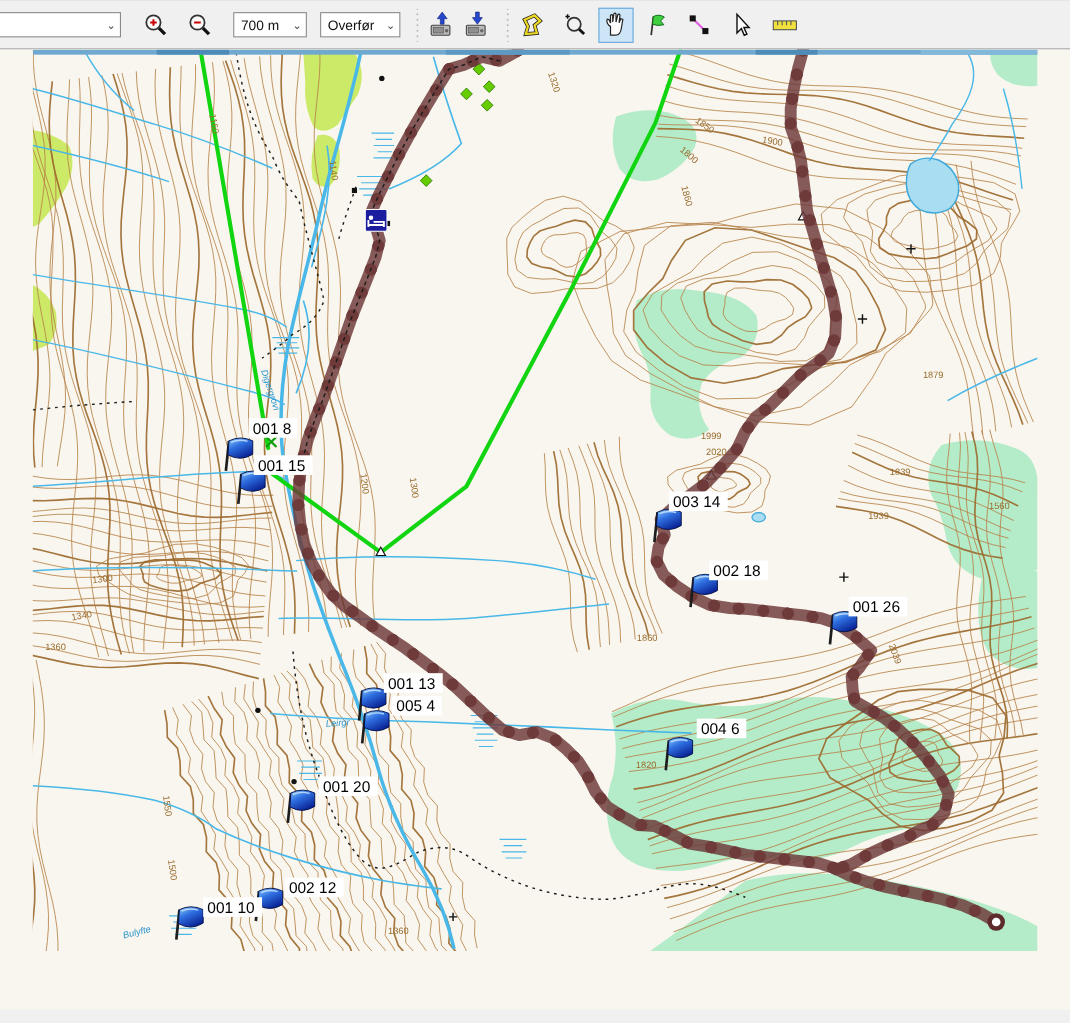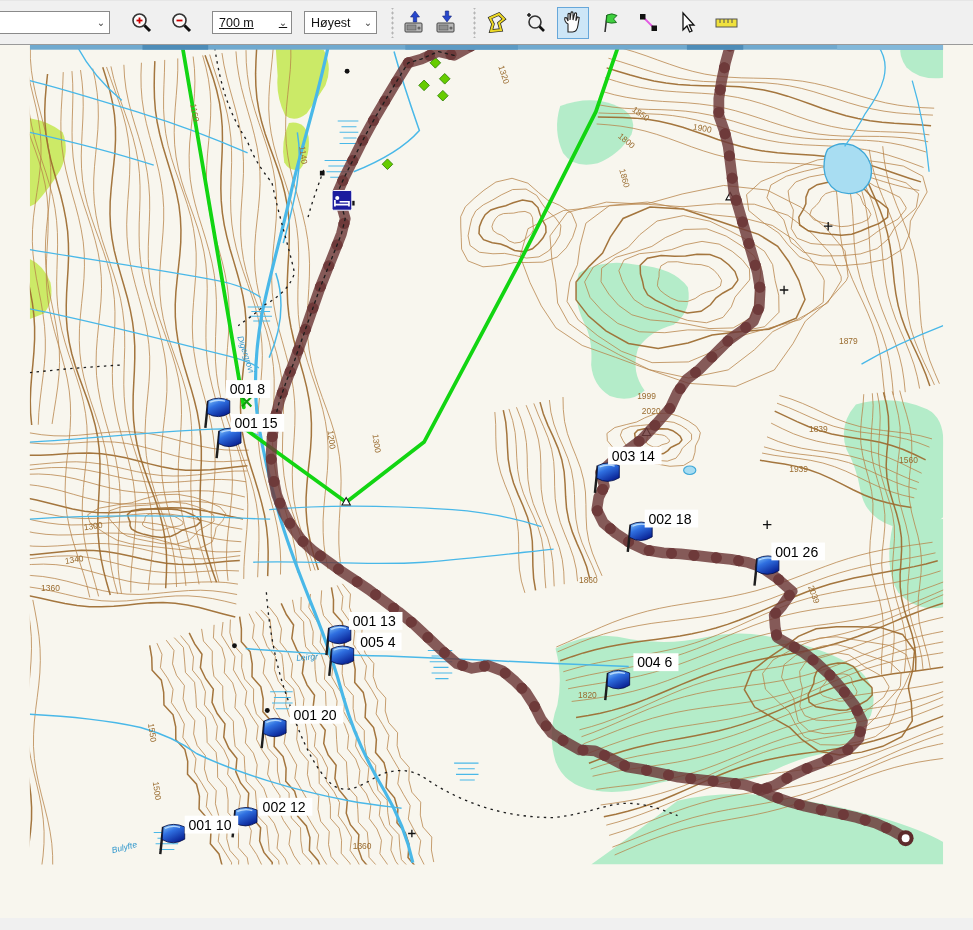--- a/index.html
+++ b/index.html
@@ -44,26 +44,26 @@
         <line x1="9.5" y1="6.5" x2="9.5" y2="12.5" stroke="#c00" stroke-width="1.8"></line>
       </svg>
     </div>
     <div class="tbtn" style="margin-left:8px">
       <svg width="24" height="24">
         <circle cx="9.5" cy="9.5" r="6.5" fill="#fbfbfb" stroke="#333" stroke-width="1.6"></circle>
         <line x1="14.5" y1="14.5" x2="20" y2="20" stroke="#111" stroke-width="3"></line>
         <line x1="6.5" y1="9.5" x2="12.5" y2="9.5" stroke="#c00" stroke-width="1.8"></line>
       </svg>
     </div>
-    <div class="combo" style="margin-left:14px;width:80px;text-decoration:underline;">
+    <div class="combo" style="margin-left:14px;width:67px;">
       <span class="val">700 m</span>
         <span class="chev">⌄</span>
     </div>
     <div class="combo" style="margin-left:12px;width:73px;">
-      <span class="val">Høyest</span>
+      <span class="val">Overfør</span>
         <span class="chev">⌄</span>
     </div>
     <div class="sep" style="margin-left:12px"></div>
     <div class="tbtn">
       <svg width="26" height="26">
         <path d="M13,1 L17.5,7 L14.7,7 L14.7,12 L11.3,12 L11.3,7 L8.5,7 Z" fill="#2747cc" stroke="#13247a" stroke-width="0.6"></path>
         <rect x="3" y="13" width="17" height="9" rx="1" fill="#b9b9b9" stroke="#444"></rect>
         <rect x="5" y="15" width="9" height="5" fill="#8f8f8f" stroke="#555" stroke-width="0.6"></rect>
         <circle cx="17" cy="18" r="1.6" fill="#666"></circle>
       </svg>

